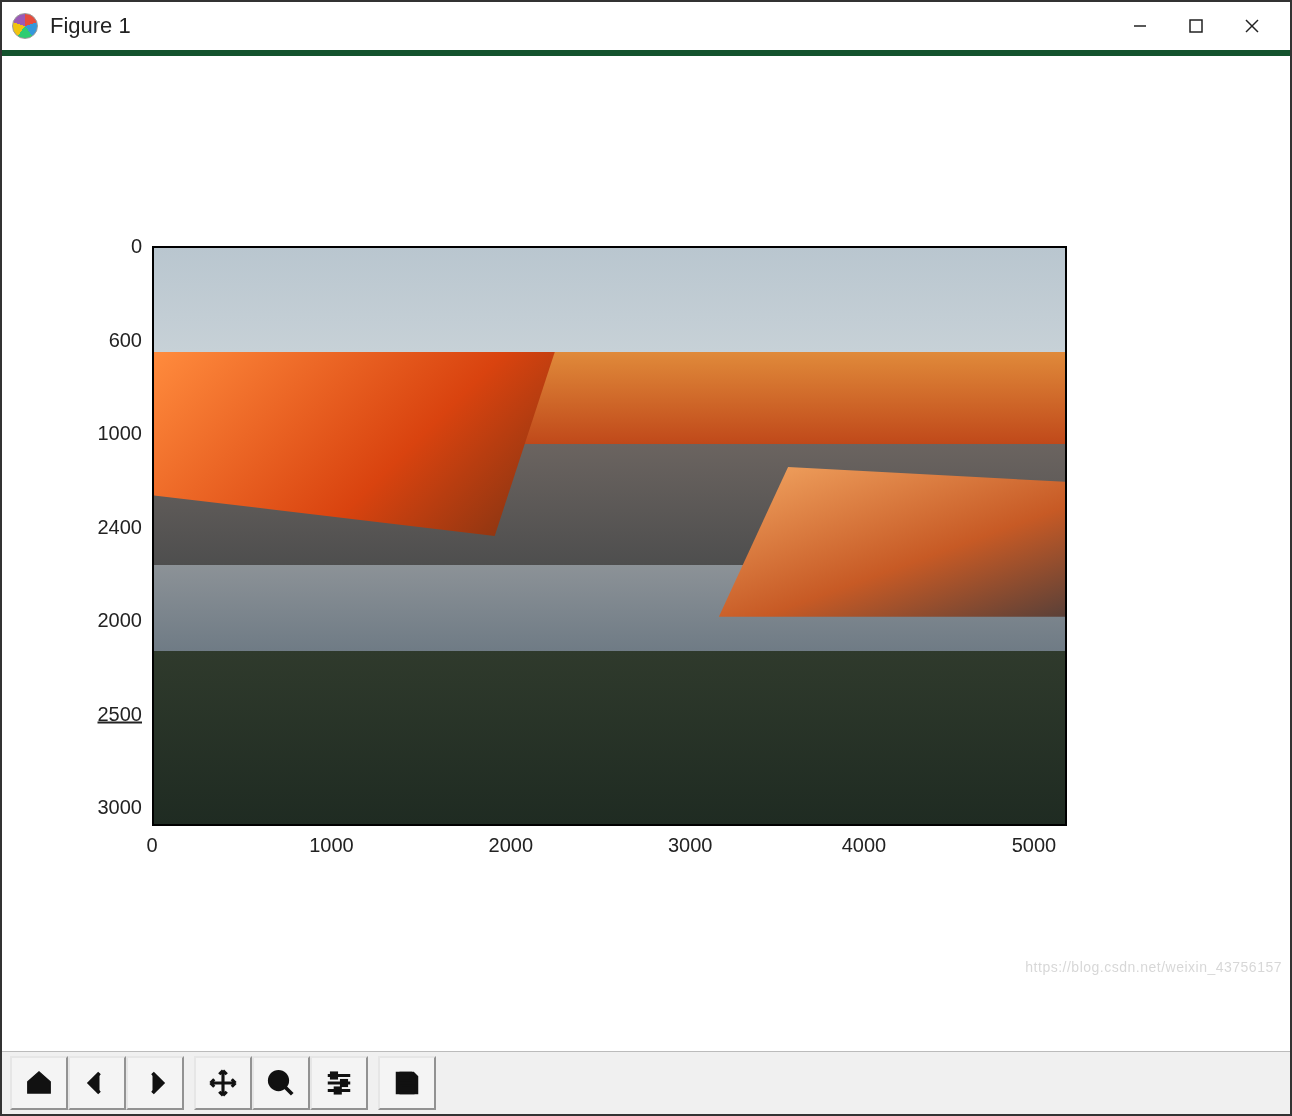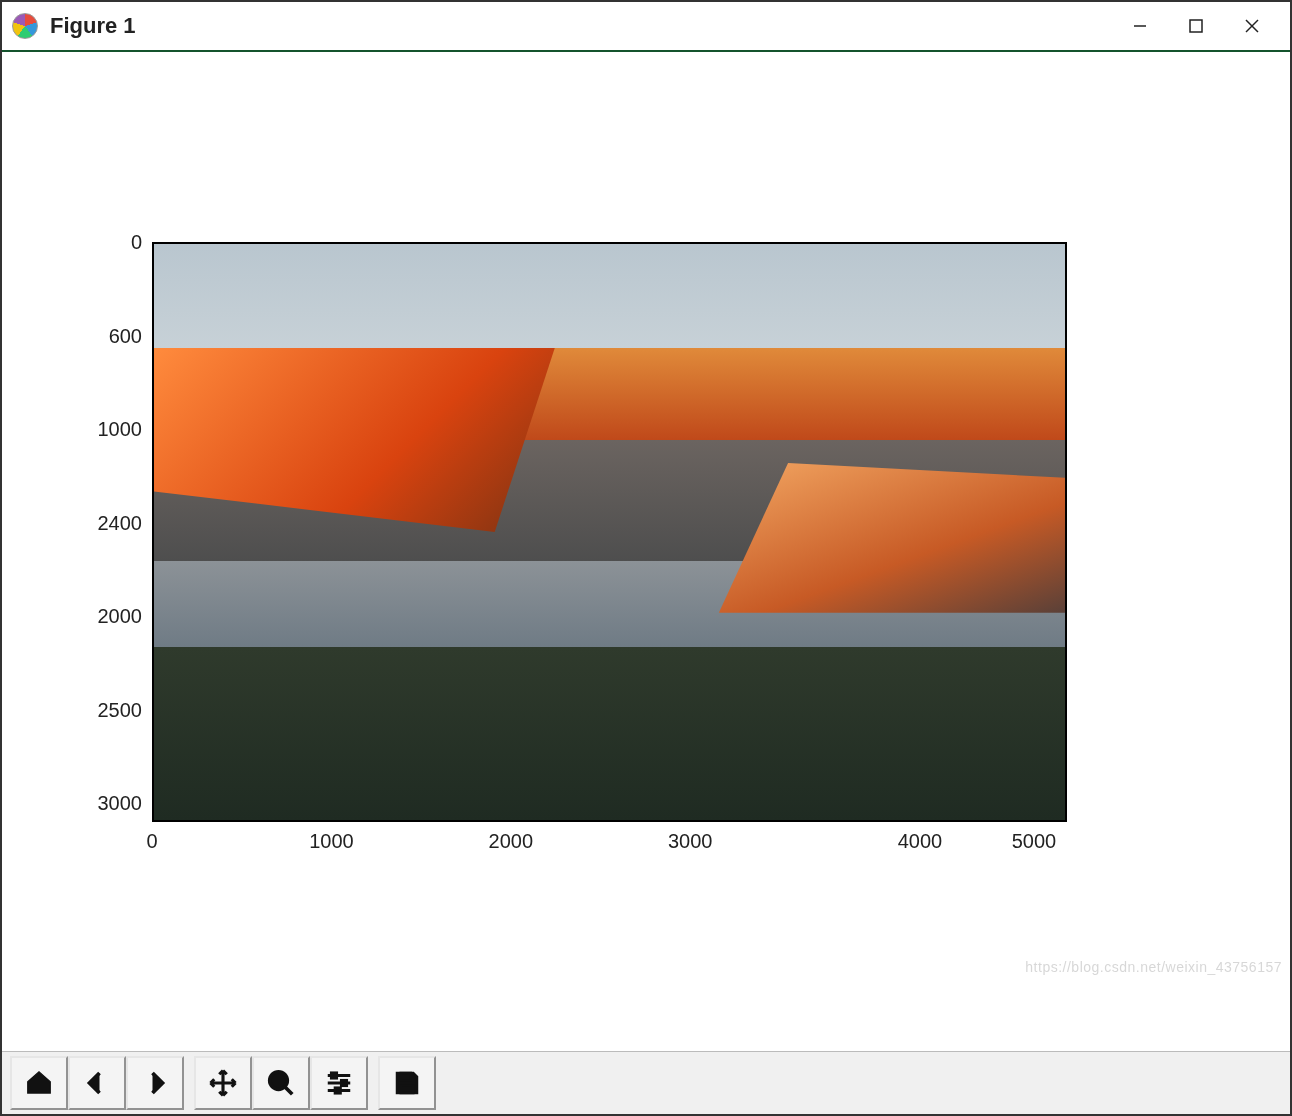--- a/index.html
+++ b/index.html
@@ -1,17 +1,17 @@
 <!DOCTYPE html>
 <html><head>
 <meta charset="utf-8">
 <style>
   html,body{margin:0;padding:0;width:1292px;height:1116px;font-family:"Segoe UI",Arial,sans-serif;background:#fff;overflow:hidden;}
   .window{width:1292px;height:1116px;border:2px solid #333;box-sizing:border-box;display:flex;flex-direction:column;background:#fff;}
-  .titlebar{height:48px;display:flex;align-items:center;padding:0 10px;border-bottom:2px solid #14532d;background:#fff;font-weight:bold;}
+  .titlebar{height:48px;display:flex;align-items:center;padding:0 10px;border-bottom:6px solid #14532d;background:#fff;}
   .app-icon{width:24px;height:24px;border-radius:50%;margin-right:12px;
     background:conic-gradient(#e74c3c 0 20%,#3498db 20% 40%,#2ecc71 40% 60%,#f1c40f 60% 80%,#9b59b6 80% 100%);
     border:1px solid #999;flex:0 0 auto;}
   .title-text{font-size:22px;color:#222;}
   .title-spacer{flex:1;}
   .win-btn{width:56px;height:48px;display:flex;align-items:center;justify-content:center;color:#222;}
   .win-btn svg{width:16px;height:16px;stroke:#222;stroke-width:1.5;fill:none;}
   .canvas{flex:1;position:relative;background:#fff;}
   .plot-frame{position:absolute;left:150px;top:190px;width:915px;height:580px;border:2px solid #000;box-sizing:border-box;overflow:hidden;}
   .plot-img{width:100%;height:100%;display:block;
@@ -66,29 +66,29 @@
   <div class="canvas">
     <div class="plot-frame">
       <div class="plot-img"></div>
     </div>
     <div id="yticks">
         <div class="ytick" style="top: 190px;">0</div>
         <div class="ytick" style="top: 283.548px;">600</div>
         <div class="ytick" style="top: 377.097px;">1000</div>
         <div class="ytick" style="top: 470.645px;">2400</div>
         <div class="ytick" style="top: 564.194px;">2000</div>
-        <div class="ytick" style="top: 657.742px;">2500</div>
+        <div class="ytick" style="top: 657.742px; text-decoration: underline;">2500</div>
         <div class="ytick" style="top: 751.29px;">3000</div>
       </div>
     <div id="xticks">
         <div class="xtick" style="left: 150px;">0</div>
         <div class="xtick" style="left: 329.412px;">1000</div>
         <div class="xtick" style="left: 508.824px;">2000</div>
         <div class="xtick" style="left: 688.235px;">3000</div>
-        <div class="xtick" style="left: 918px;">4000</div>
+        <div class="xtick" style="left: 862px;">4000</div>
         <div class="xtick" style="left: 1032px;">5000</div>
       </div>
     <div class="watermark">https://blog.csdn.net/weixin_43756157</div>
   </div>
 
   <div class="toolbar">
     <div class="tool-btn">
       <svg viewBox="0 0 24 24">
           <path d="M3 11 12 3l9 8v9H3z" fill="#111"></path>
         </svg>

